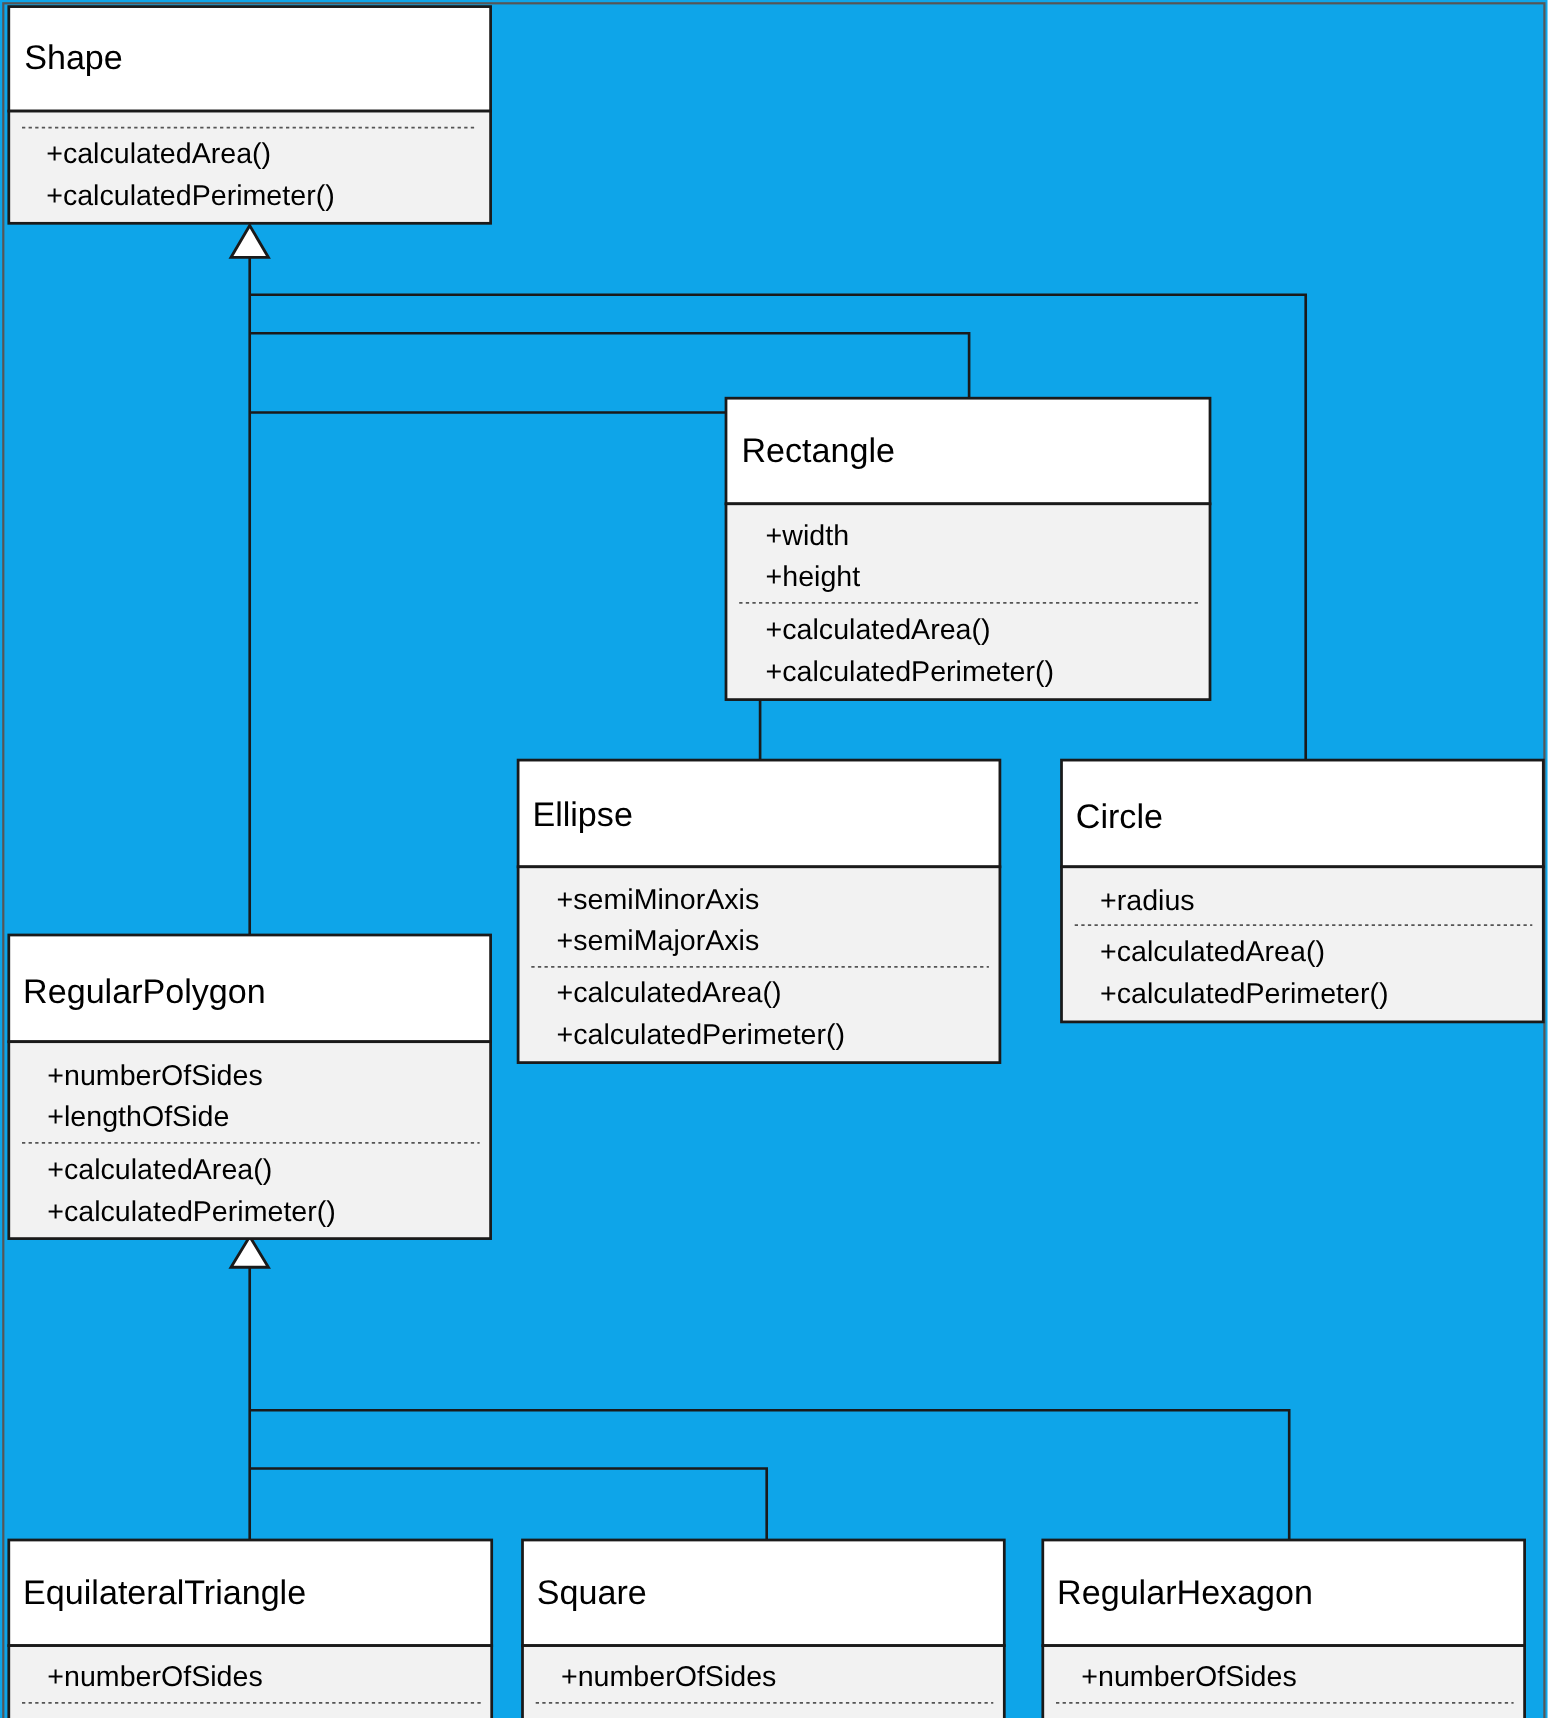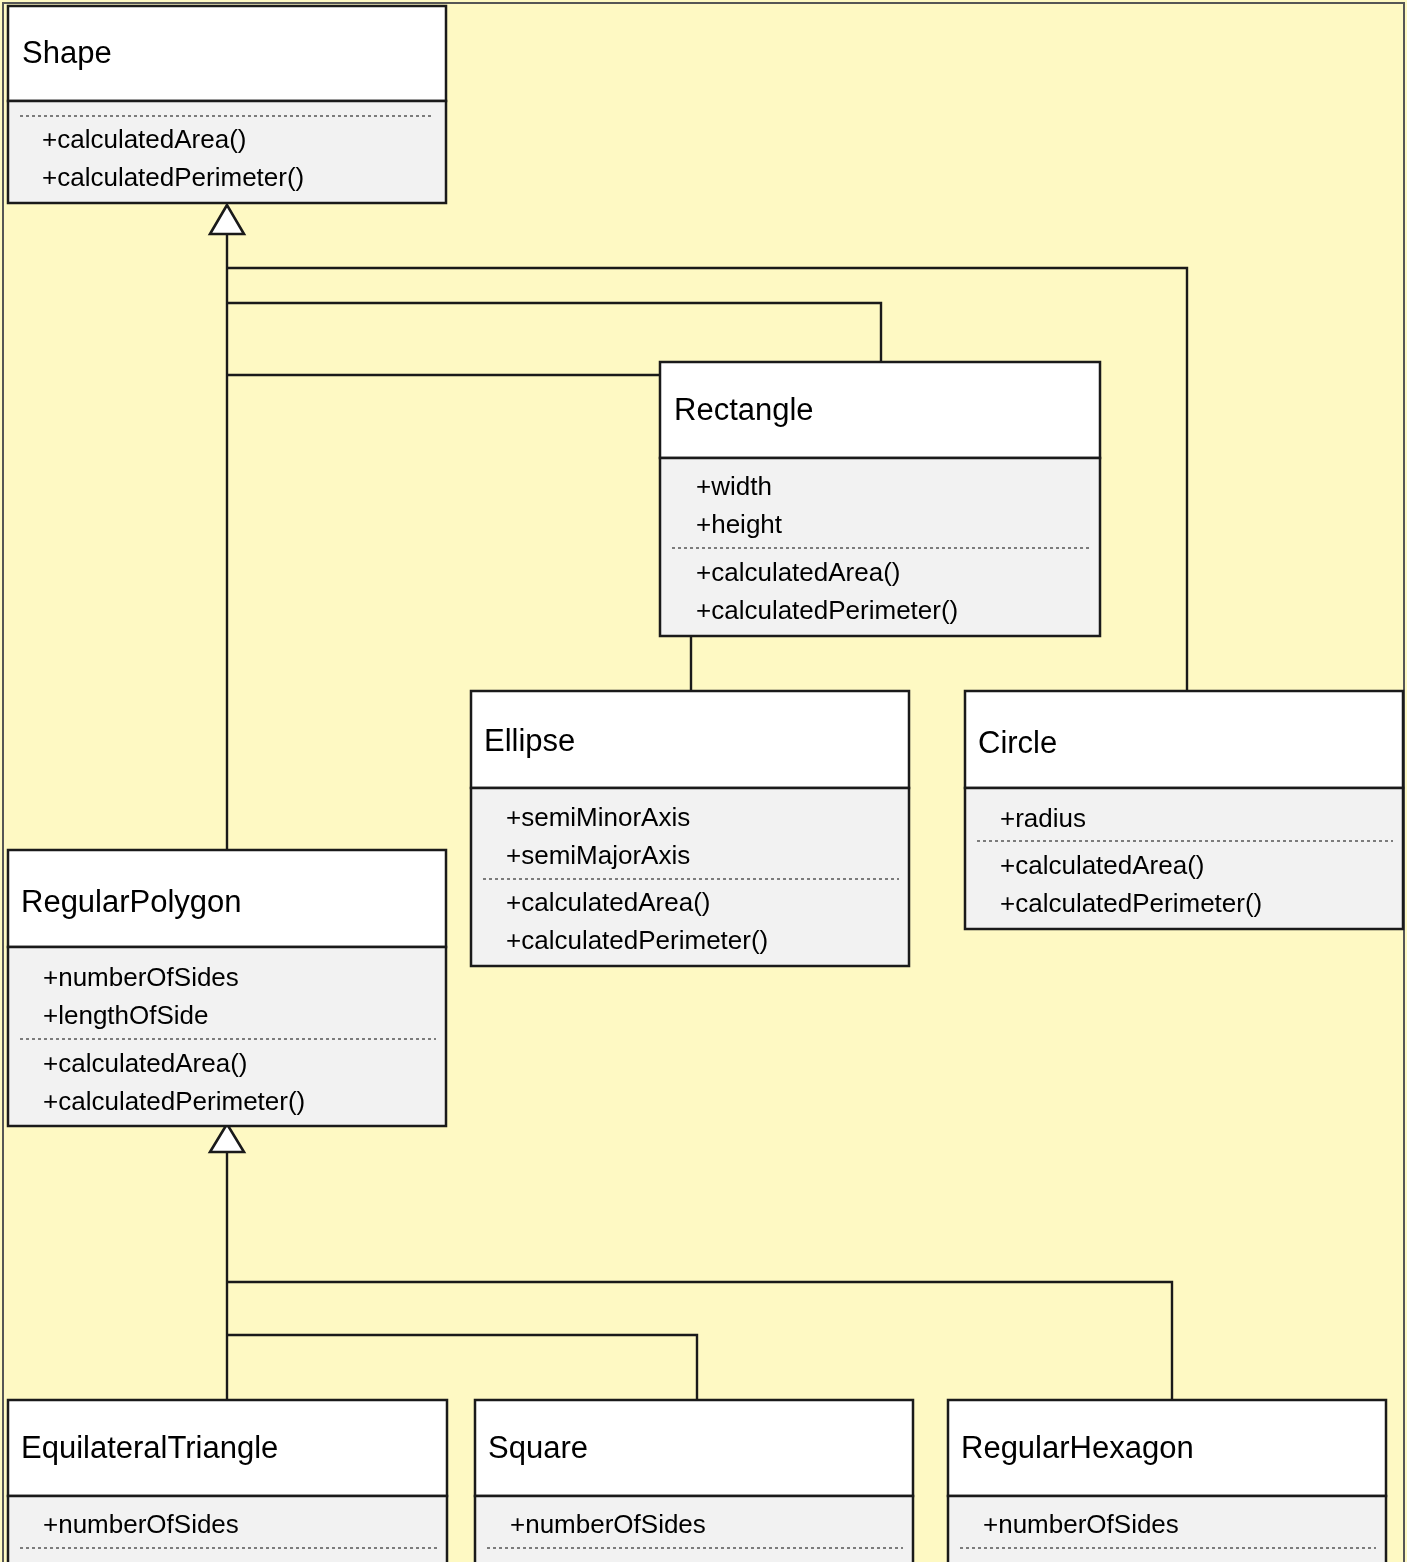--- a/index.html
+++ b/index.html
@@ -8,21 +8,21 @@
     padding: 0;
     background: #ffffff;
   }
   body {
     font-family: "Liberation Sans", sans-serif;
   }
   #diagram-root {
     position: relative;
     width: 1407px;
     height: 1562px;
-    background: #fef9c3;
+    background: #0ea5e9;
     overflow: hidden;
   }
   svg.canvas {
     position: absolute;
     top: 0;
     left: 0;
     width: 1407px;
     height: 1562px;
   }
   .page-border {

